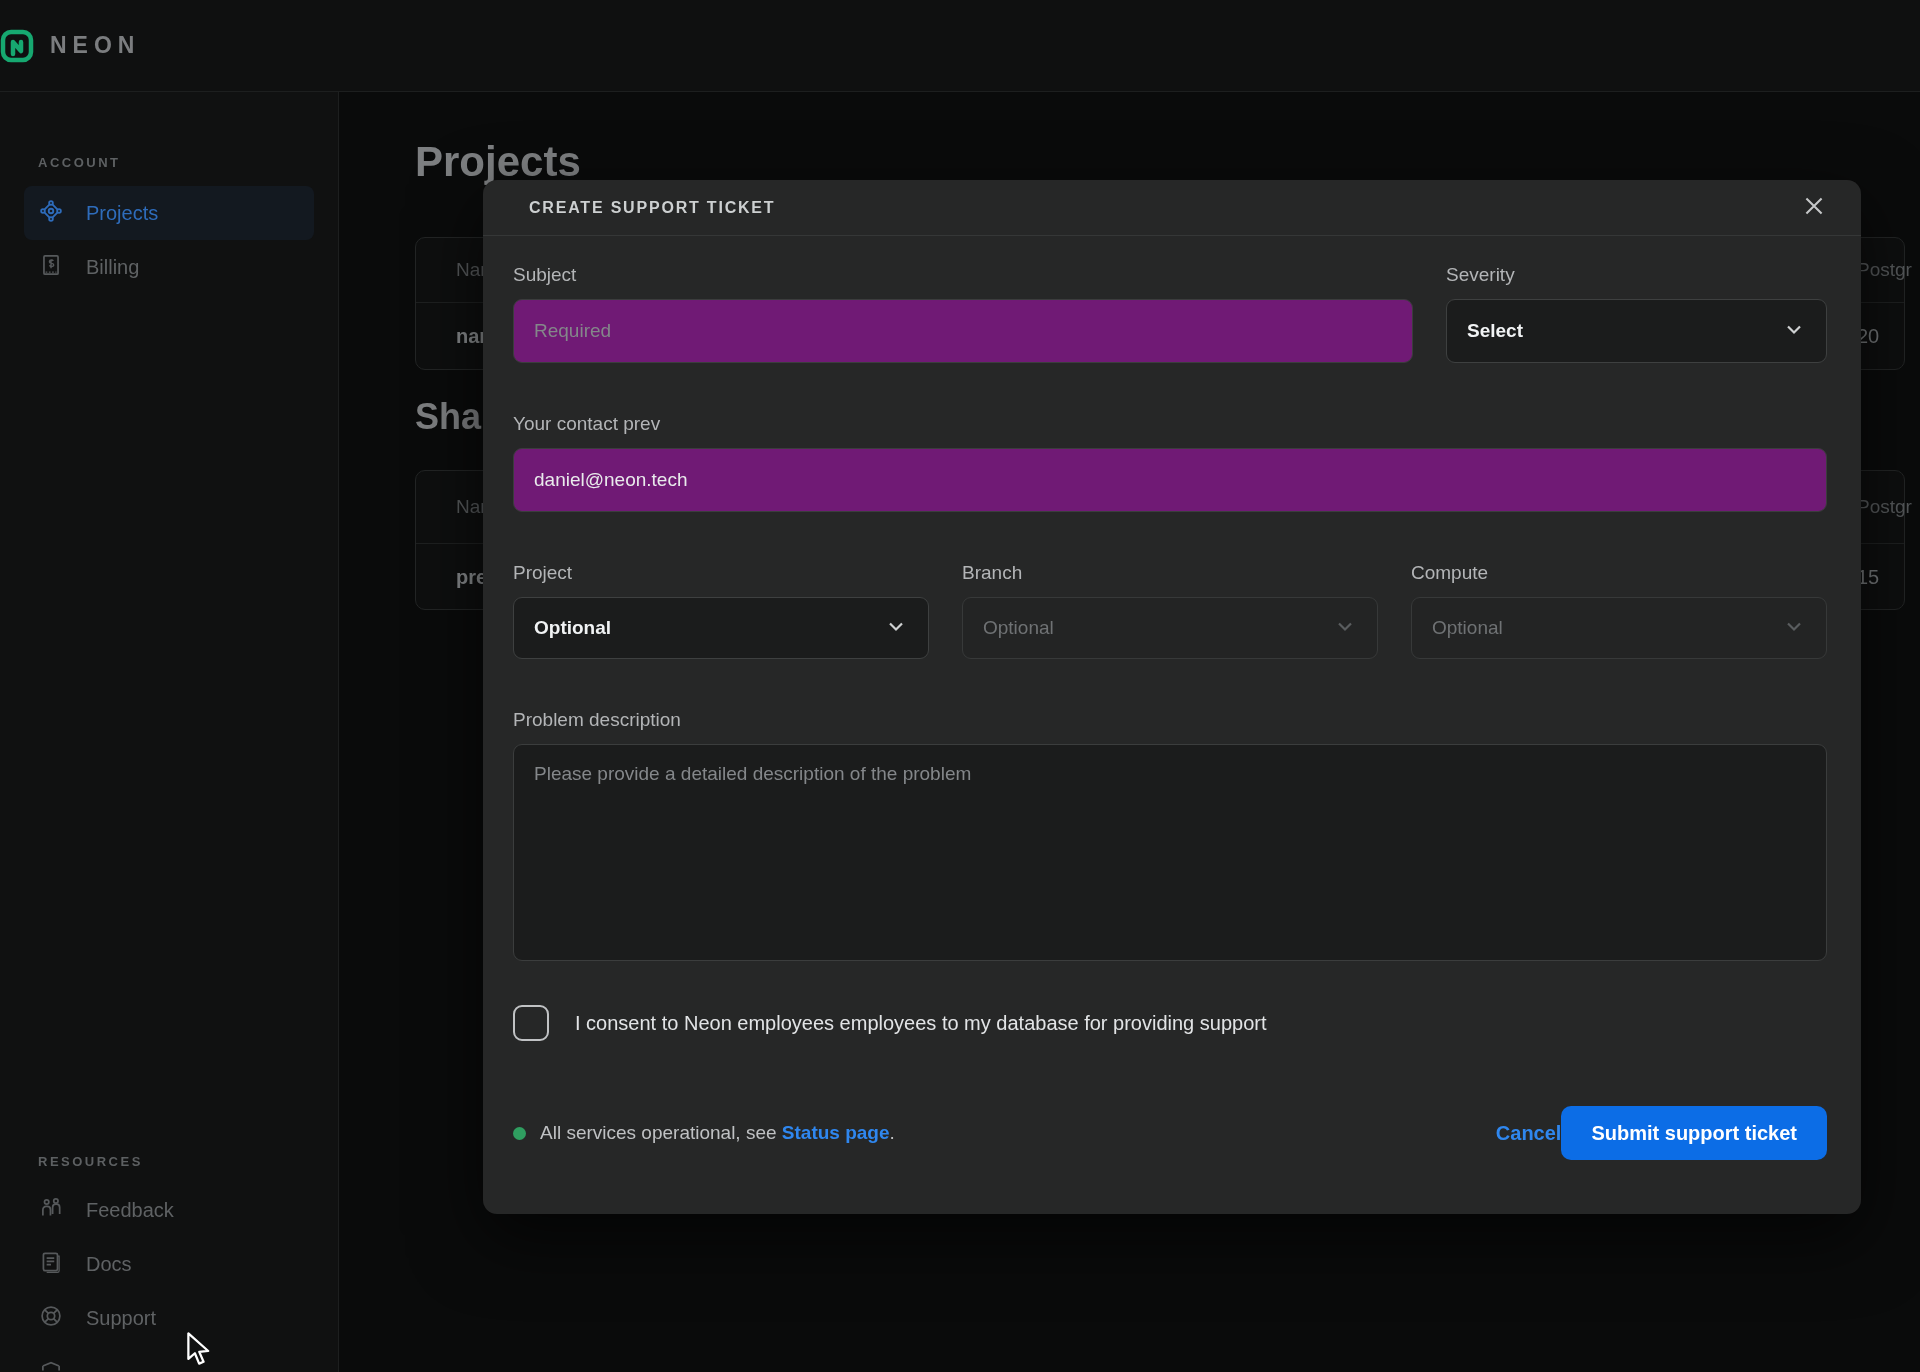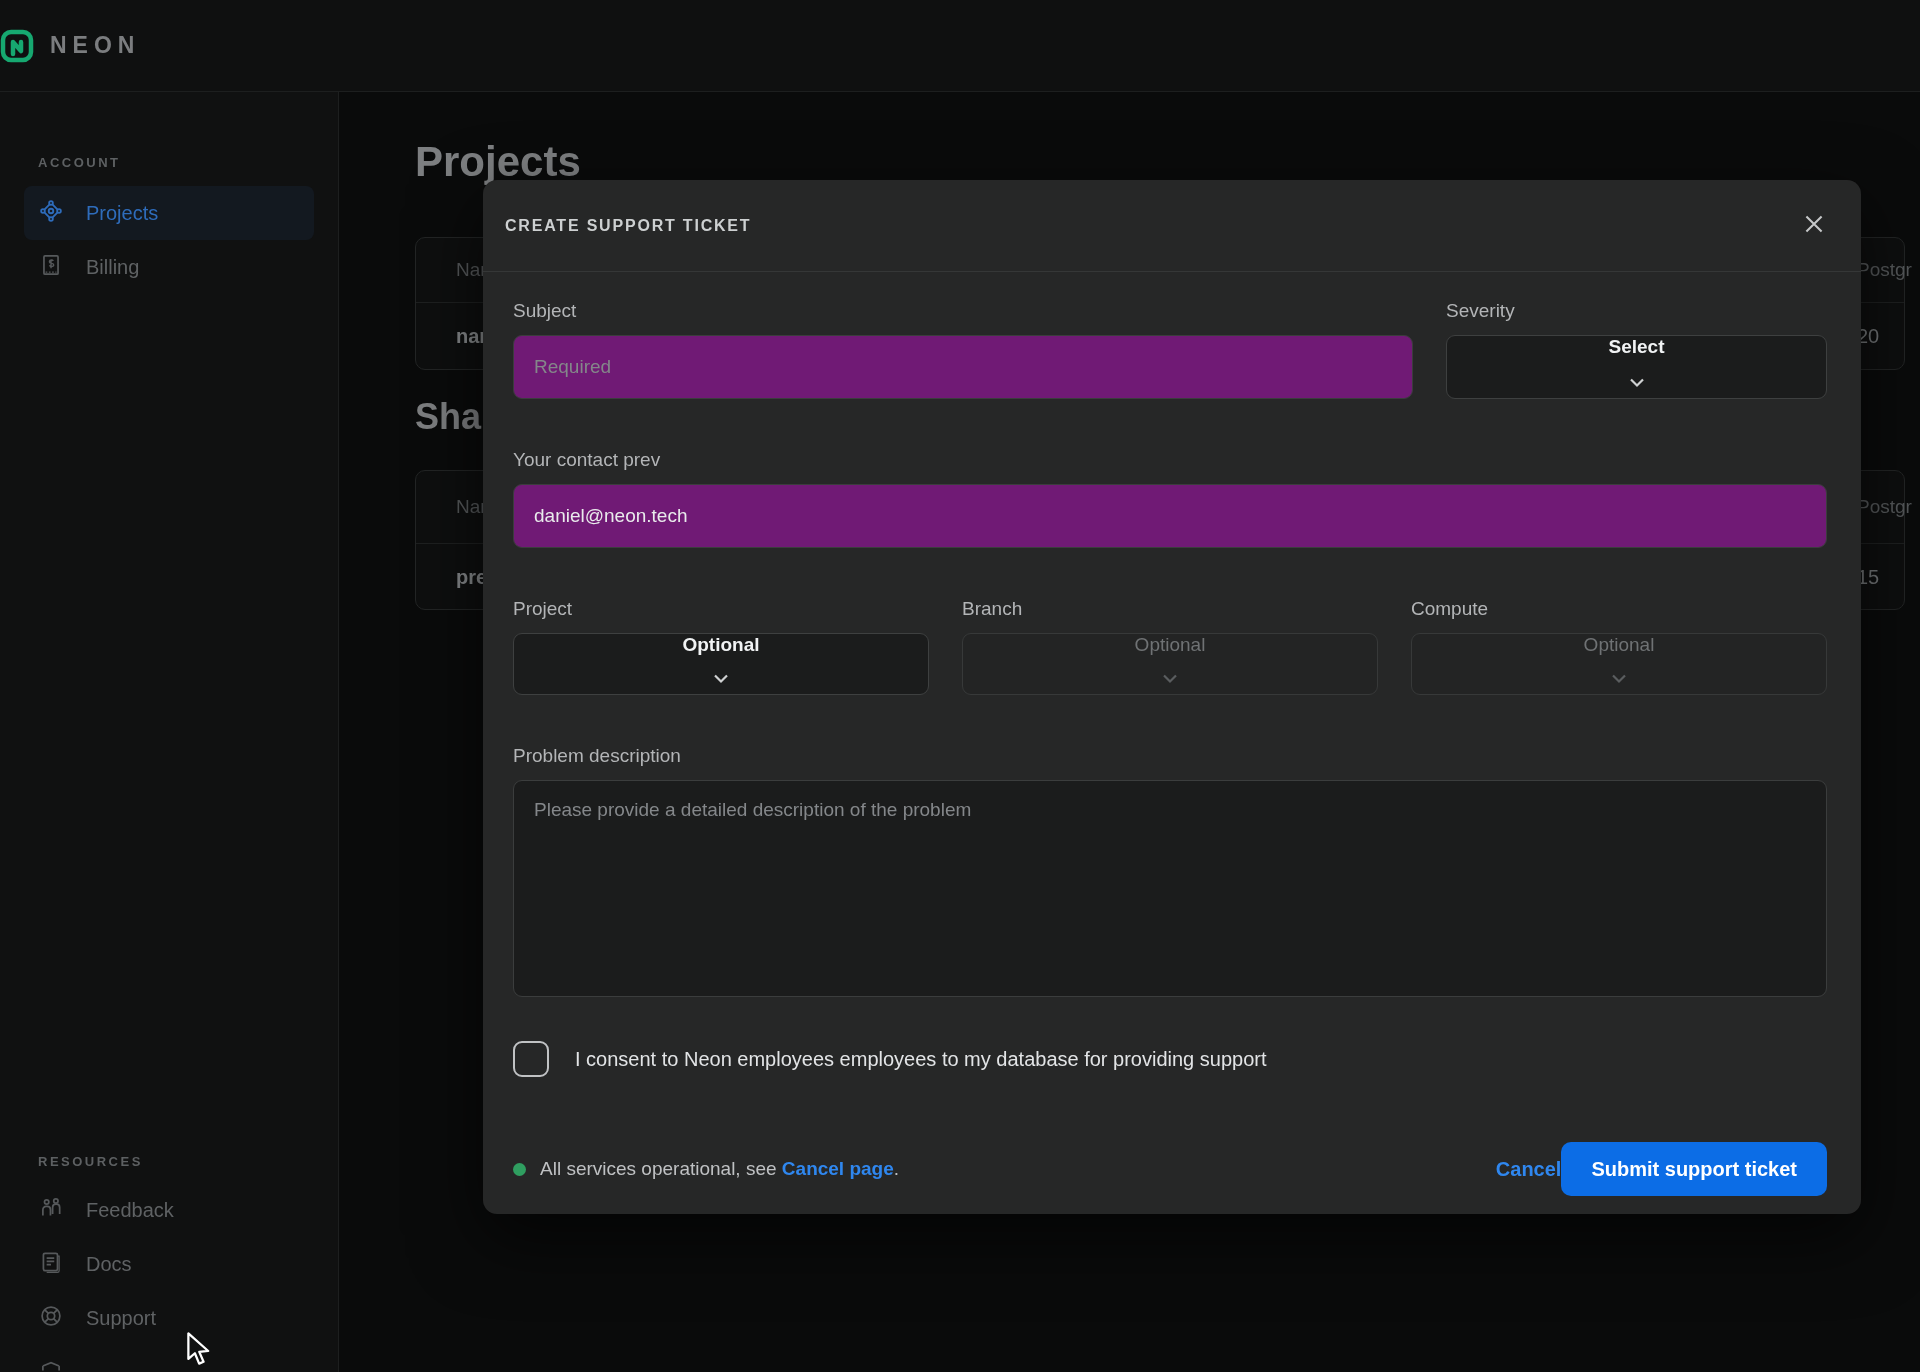--- a/index.html
+++ b/index.html
@@ -65,22 +65,22 @@
     position:absolute; left:76px; top:304px; font-size:36px; font-weight:700; color:#7d7f81;
   }
 
   
   .modal{
     position:absolute; left:483px; top:180px; width:1378px; height:1034px;
     background:#262727; border-radius:14px; z-index:10;
     box-shadow:0 24px 70px rgba(0,0,0,.65);
   }
   .modal-header{
-    height:92px; display:flex; align-items:center; justify-content:space-between;
-    padding:0 32px 0 22px; border-bottom:1px solid #353737;gap:40px;
+    height:56px; display:flex; align-items:center; justify-content:space-between;
+    padding:0 32px 0 46px; border-bottom:1px solid #353737;gap:40px;
   }
   .modal-title{
     font-size:16px; font-weight:600; letter-spacing:1.8px; color:#cdd0d1; text-transform:uppercase;
   }
   .close-btn{ width:30px; height:30px; display:flex; align-items:center; justify-content:center; cursor:pointer; color:#c6c8c9; }
   .modal-body{ padding:28px 34px 0 30px; }
 
   .field-label{ font-size:19px; color:#b3b5b7; margin-bottom:13px; }
   .row{ display:flex; gap:33px; }
   .grow{ flex:1; }
@@ -89,21 +89,21 @@
   .text-input{
     width:100%; height:64px; background:#701a75; border:1px solid #3b3d3d;
     border-radius:9px; padding:0 20px; font-size:19px; color:#e9ebec;
     font-family:inherit; outline:none;
   }
   .text-input::placeholder{ color:#84878a; }
 
   .select{
     height:64px; background:#1b1c1c; border:1px solid #3e4040; border-radius:9px;
     display:flex; align-items:center; justify-content:space-between;
-    padding:0 20px; cursor:pointer;flex-direction:column;
+    padding:0 20px; cursor:pointer;
   }
   .select .sel-value{ font-size:19px; font-weight:600; color:#f1f3f4; }
   .select svg{ color:#cfd1d2; }
   .select.h62{ height:62px; }
   .select.disabled{ background:#232424; border-color:#373939; cursor:default; }
   .select.disabled .sel-value{ color:#6f7274; font-weight:400; }
   .select.disabled svg{ color:#5a5d5f; }
 
   .sec{ margin-top:50px; }
 
@@ -331,21 +331,21 @@
     </div>
 
     <div class="consent-row">
       <div class="checkbox" role="checkbox" aria-checked="false"></div>
       <div class="consent-text">I consent to Neon employees employees to my database for providing support</div>
     </div>
 
     <div class="modal-footer">
       <div class="status-left">
         <span class="status-dot"></span>
-        <span><span>All services operational, see </span><span class="status-link">Cancel page</span><span>.</span></span>
+        <span><span>All services operational, see </span><span class="status-link">Status page</span><span>.</span></span>
       </div>
       <div class="footer-right">
         <span class="cancel-btn">Cancel</span>
         <button class="submit-btn">Submit support ticket</button>
       </div>
     </div>
   </div>
 </div>
 
 <div class="cursor">

